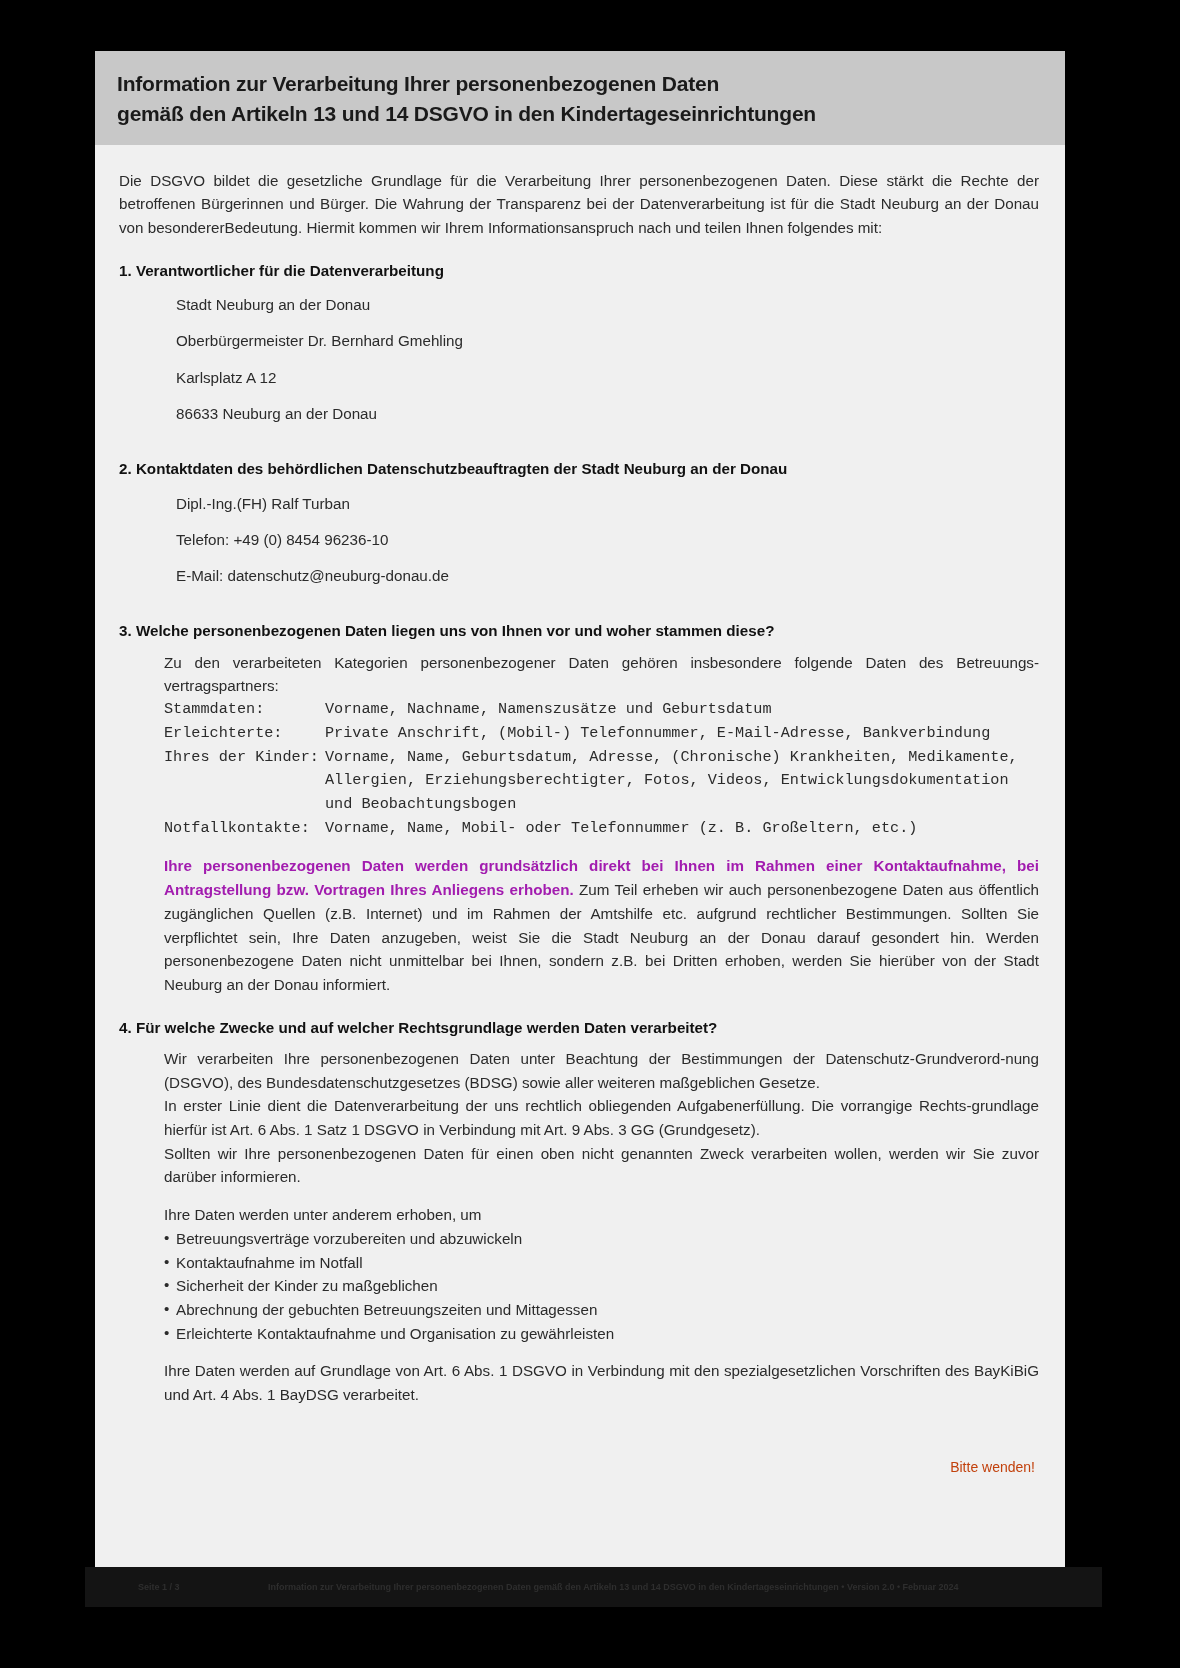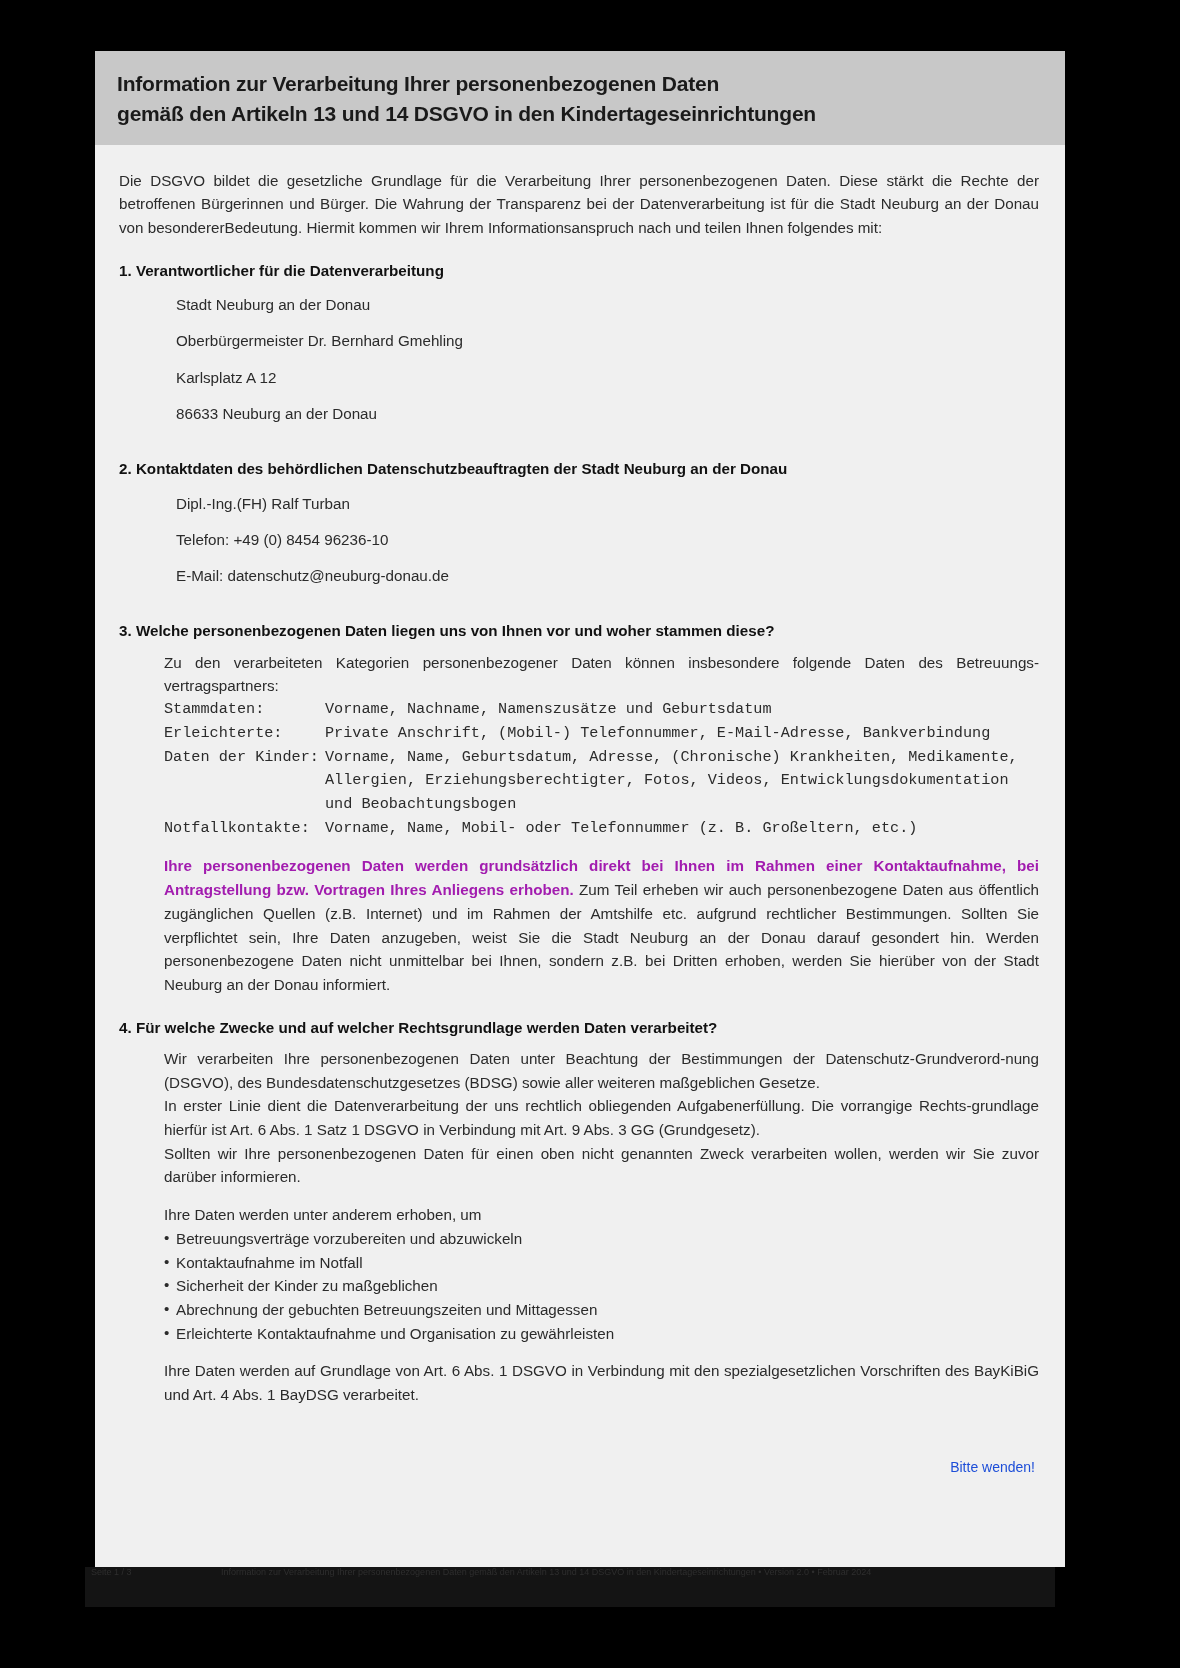--- a/index.html
+++ b/index.html
@@ -98,37 +98,39 @@
   }
   ul.purposes li { position: relative; padding-left: 12px; }
   ul.purposes li .bullet {
     position: absolute;
     left: 0;
     top: -1px;
   }
   .bitte {
     text-align: right;
     font-size: 14px;
-    color: #1d4ed8;
+    color: #c2410c;
     margin-top: 52px;
     padding-right: 4px;
   }
   .footer-bar {
     position: absolute;
     left: 85px;
     top: 1567px;
     width: 970px;
     height: 40px;
     background: #141414;
     color: #2e2e2e;
     display: flex;
+    align-items: center;
     font-size: 9px;
-    font-weight: normal;
+    font-weight: bold;
     overflow: hidden;
     white-space: nowrap;
+    padding-left: 47px;
   }
   .footer-bar .pg { margin-left: 6px; width: 130px; }
   .footer-bar .ft { }
 </style>
 </head>
 <body>
 
 <div class="page">
 
   <div class="title-band">
@@ -159,33 +161,33 @@
         <p class="addr-line">Telefon: +49 (0) 8454 96236-10</p>
         <p class="addr-line">E-Mail: datenschutz@neuburg-donau.de</p>
       </div>
     </div>
 
     <div class="gap-sec"></div>
 
     <div>
       <div class="sec-head">3. Welche personenbezogenen Daten liegen uns von Ihnen vor und woher stammen diese?</div>
       <div class="indent">
-        <p class="para">Zu den verarbeiteten Kategorien personenbezogener Daten können insbesondere folgende Daten des Betreuungs-vertragspartners:</p>
+        <p class="para">Zu den verarbeiteten Kategorien personenbezogener Daten gehören insbesondere folgende Daten des Betreuungs-vertragspartners:</p>
         <table class="cats">
           <tbody>
             <tr>
               <td class="label">Stammdaten:</td>
               <td>Vorname, Nachname, Namenszusätze und Geburtsdatum</td>
             </tr>
             <tr>
               <td class="label">Erleichterte:</td>
               <td>Private Anschrift, (Mobil-) Telefonnummer, E-Mail-Adresse, Bankverbindung</td>
             </tr>
             <tr>
-              <td class="label">Daten der Kinder:</td>
+              <td class="label">Ihres der Kinder:</td>
               <td>Vorname, Name, Geburtsdatum, Adresse, (Chronische) Krankheiten, Medikamente, Allergien, Erziehungsberechtigter, Fotos, Videos, Entwicklungsdokumentation und Beobachtungsbogen</td>
             </tr>
             <tr>
               <td class="label">Notfallkontakte:</td>
               <td>Vorname, Name, Mobil- oder Telefonnummer (z. B. Großeltern, etc.)</td>
             </tr>
           </tbody>
         </table>
 
         <div class="gap-small"></div>

